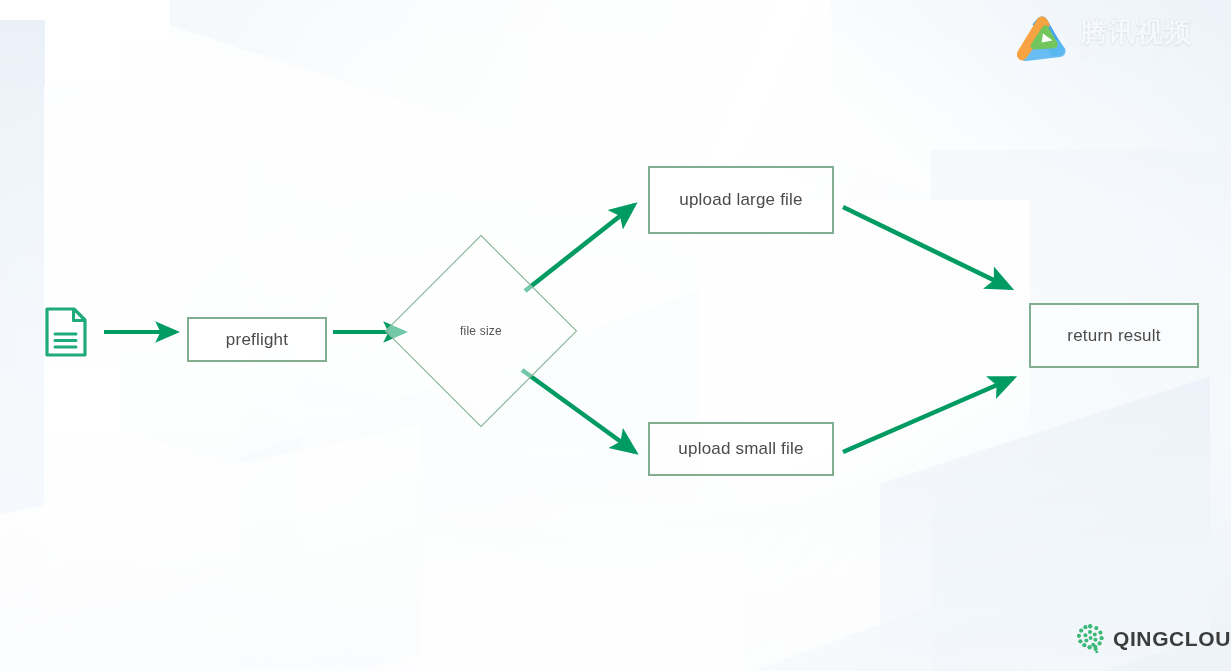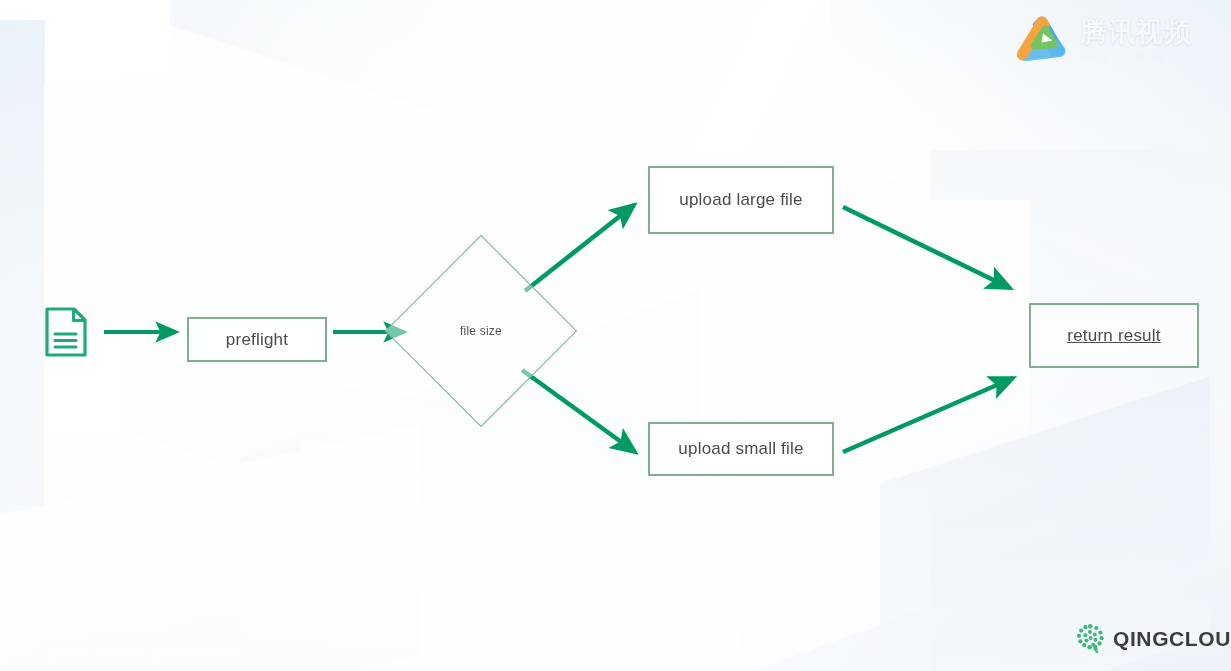--- a/index.html
+++ b/index.html
@@ -102,21 +102,21 @@
     background: rgba(255,255,255,.55);
     border: 2px solid #80ae8e;
     color: #4b4b4b;
     font-size: 17px;
     letter-spacing: .2px;
     font-weight: 400;
   }
   #node-preflight { left:187px; top:310px; width:140px; height:45px;margin-top:7px; }
   #node-upload-large { left:648px; top:166px; width:186px; height:68px; }
   #node-upload-small { left:648px; top:422px; width:186px; height:54px; }
-  #node-return-result { left:1029px; top:303px; width:170px; height:65px;text-decoration:underline; }
+  #node-return-result { left:1029px; top:303px; width:170px; height:65px; }
 
   #node-file-size {
     position: absolute;
     left: 413px; top: 263px; width: 136px; height: 136px;
   }
   #node-file-size .dia {
     position: absolute; inset: 0;
     border: 1.6px solid #7fae8e;
     transform: rotate(45deg);
     background: rgba(255,255,255,.45);

